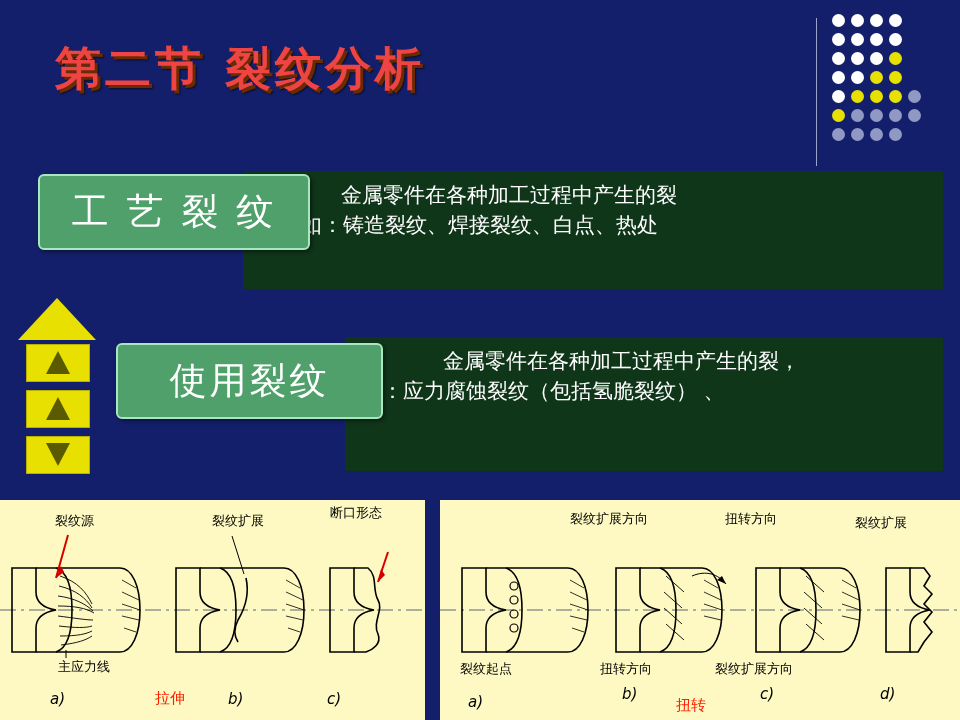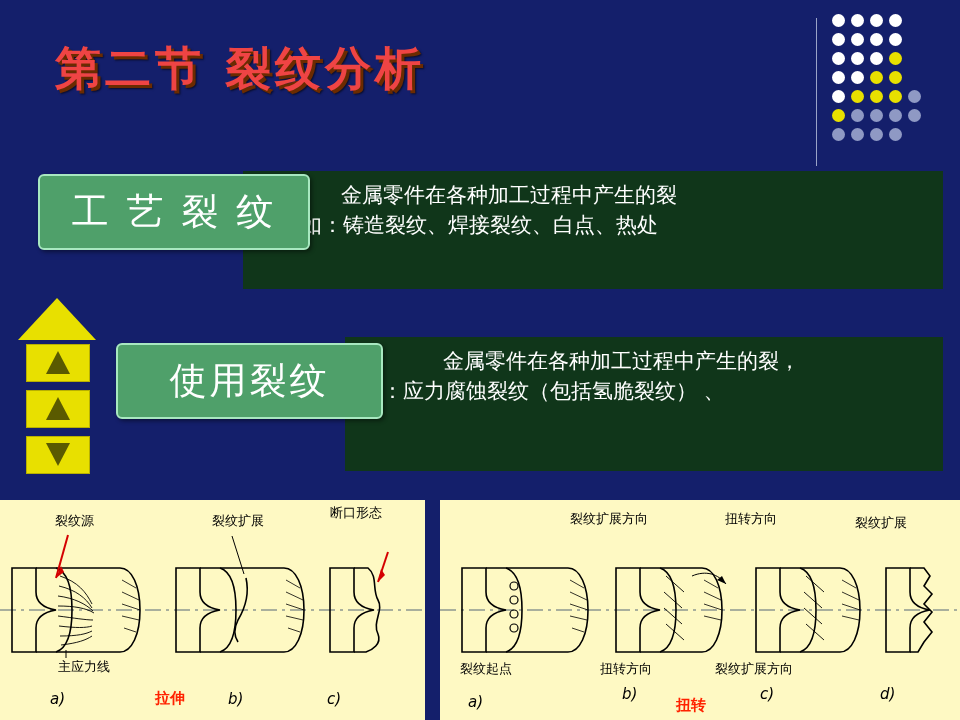--- a/index.html
+++ b/index.html
@@ -85,21 +85,21 @@
   
   .figpanel{
     position:absolute;
     background:#fef9c3;
     overflow:hidden;
   }
   .figlabel{
     position:absolute;
     font-size:13px;color:#000;white-space:nowrap;
   }
-  .figlabel.red{color:#ff2200;font-weight:bold;font-size:15px;}
+  .figlabel.red{color:#ff2200;font-weight:normal;font-size:15px;}
   .figlabel.ital{font-style:italic;}
 </style>
 </head>
 <body>
 
 <div id="title">第二节  裂纹分析</div>
 
 <div id="dots">
   <div class="vline"></div>
 <div class="d" style="left: 0px; top: 0px; background: rgb(255, 255, 255);"></div>

